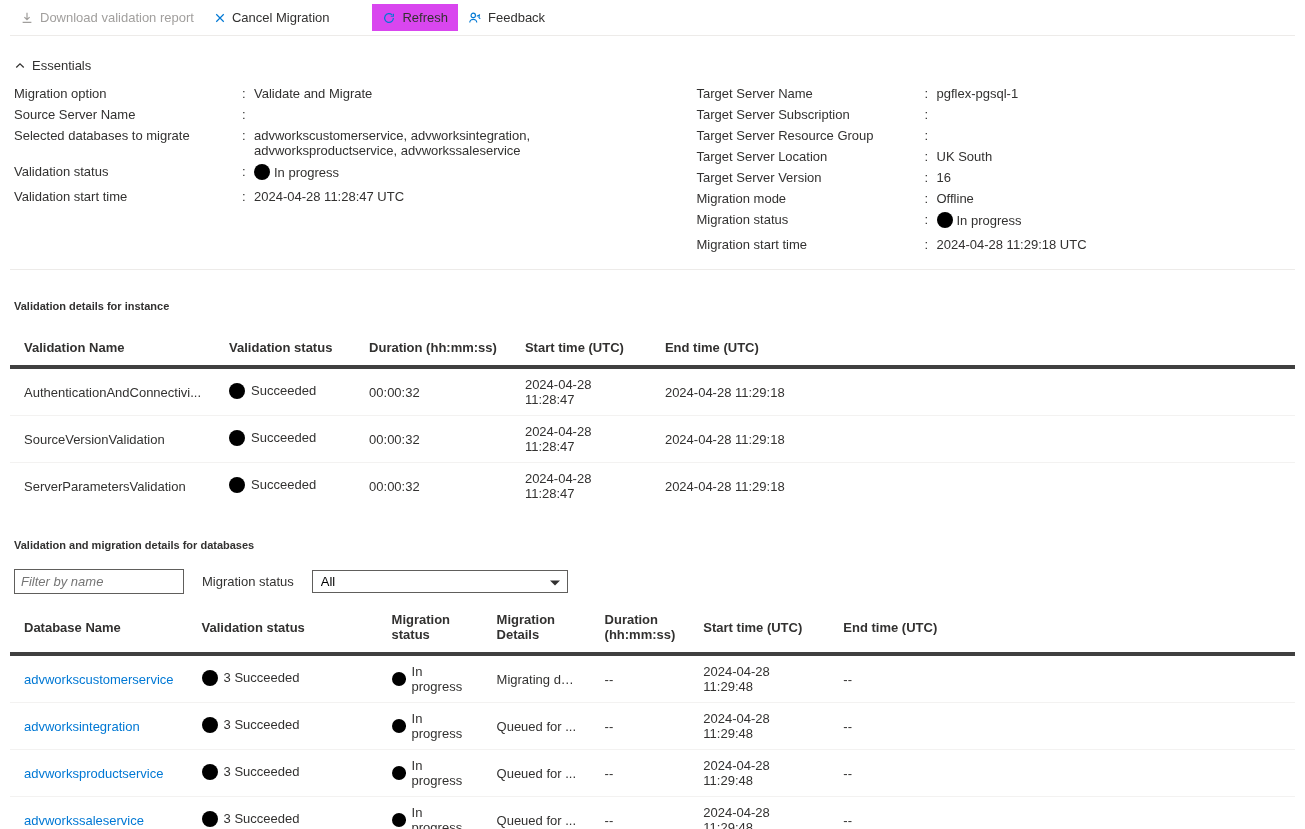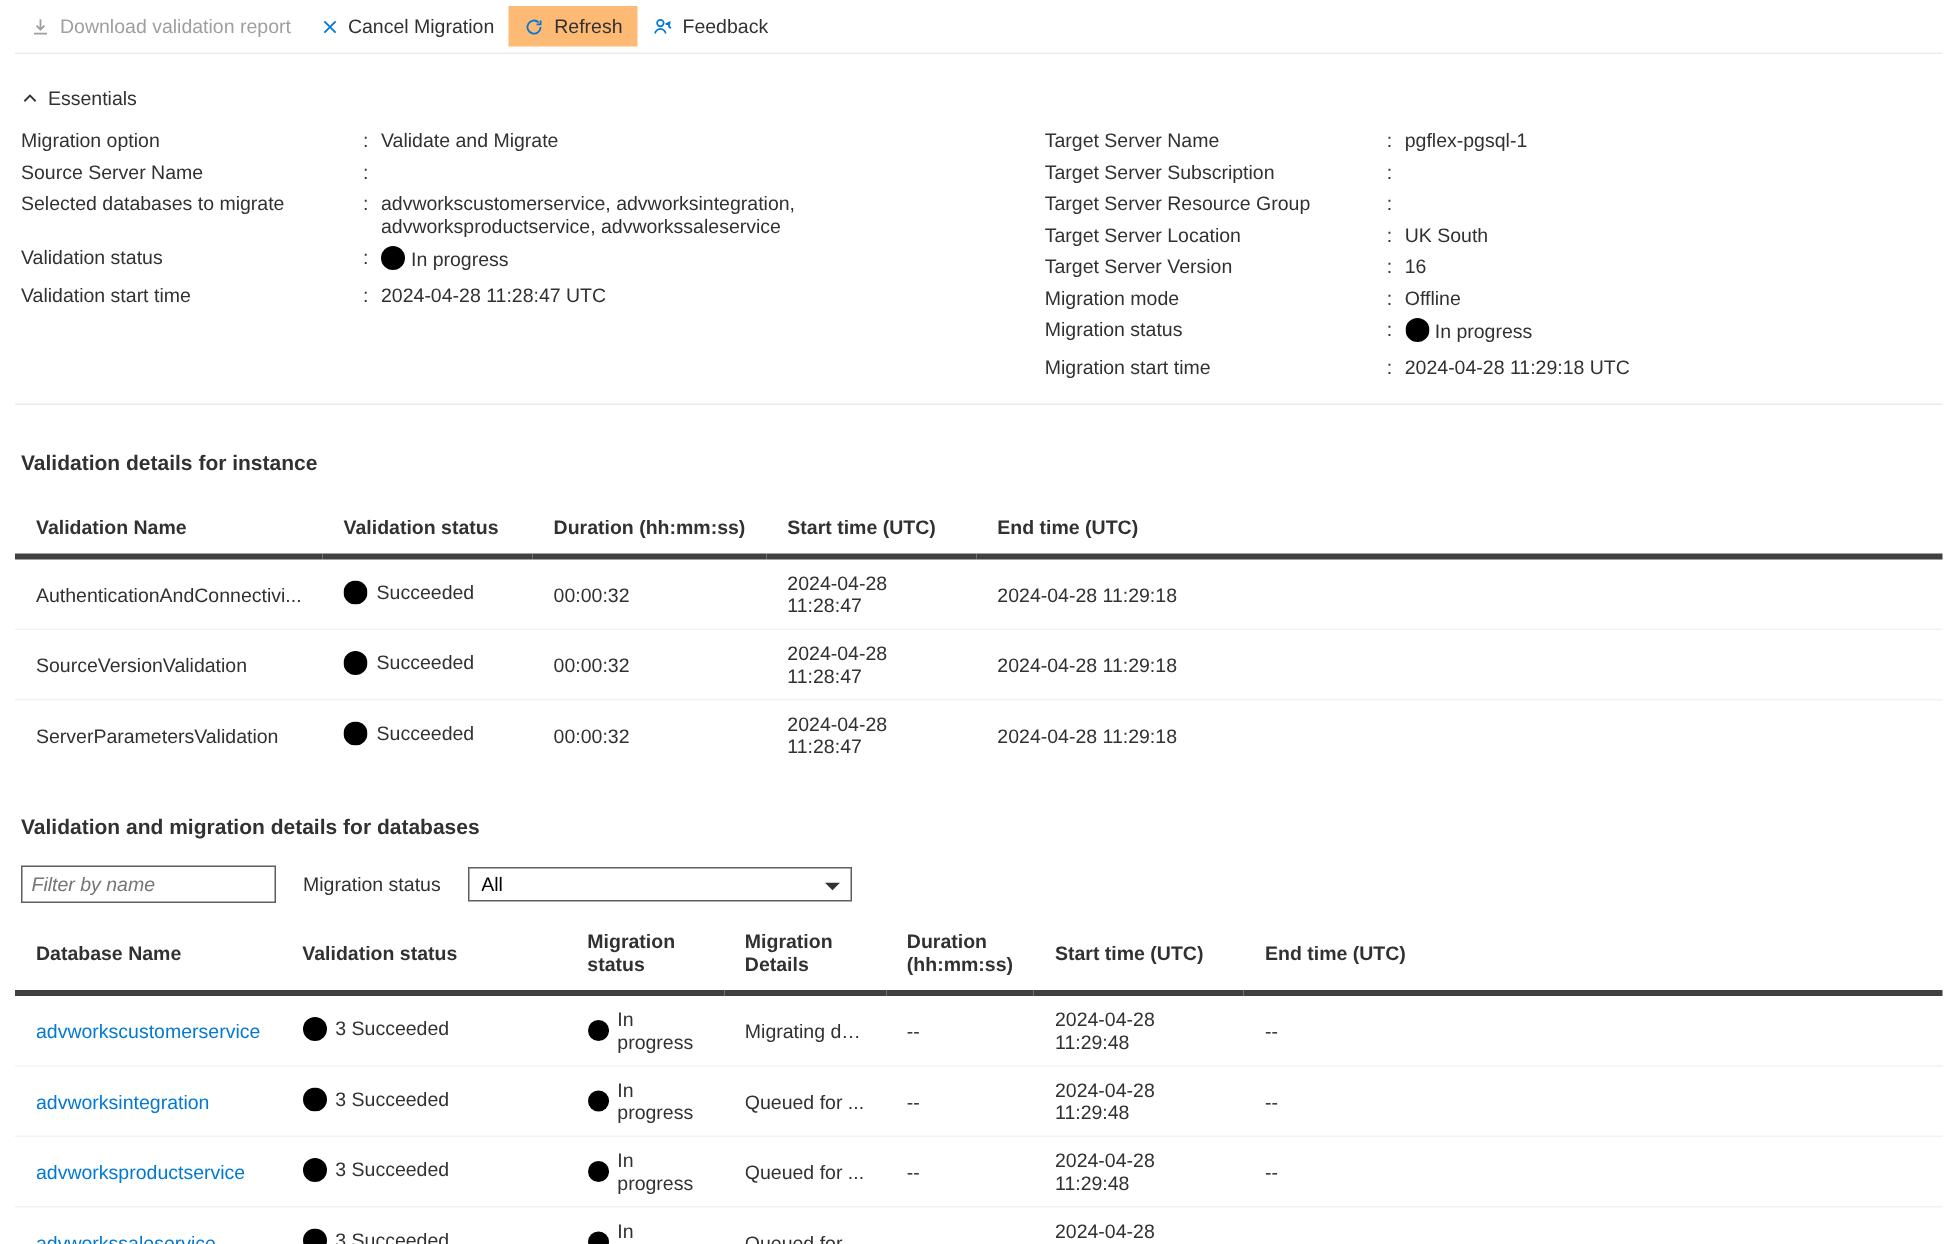--- a/index.html
+++ b/index.html
@@ -2,36 +2,36 @@
 <html><head>
 <meta charset="utf-8">
 <style>
   * { box-sizing: border-box; }
   html, body { margin: 0; padding: 0; font-family: "Segoe UI", Arial, sans-serif; font-size: 13px; color: #323130; background: #fff; }
   .container { padding: 0 10px 30px 10px; }
   .toolbar { display: flex; align-items: center; gap: 0; padding: 4px 0; }
   .tool-btn { display: inline-flex; align-items: center; gap: 6px; padding: 6px 10px; border: none; background: transparent; font-size: 13px; color: #323130; cursor: pointer; }
   .tool-btn.disabled { color: #a19f9d; cursor: default; }
   .tool-btn.disabled svg { stroke: #a19f9d; }
-  .tool-btn.active { background: #fdba74; }
+  .tool-btn.active { background: #d946ef; margin-left: 33px; }
   hr.sep { border: none; border-top: 1px solid #edebe9; margin: 0 0 14px 0; }
 
   .essentials-header { display: inline-flex; align-items: center; gap: 6px; padding: 8px 4px 10px 4px; cursor: pointer; }
   .essentials-header svg { width: 12px; height: 12px; }
   .essentials-header .label { font-size: 13px; }
 
   .essentials-grid { display: grid; grid-template-columns: 1fr 1fr; column-gap: 88px; padding: 0 4px 0 4px; }
   .ess-col { }
   .ess-row { display: flex; padding: 3px 0; font-size: 13px; }
   .ess-label { flex: 0 0 230px; color: #323130; }
   .ess-value { flex: 1; position: relative; padding-left: 10px; }
   .ess-value::before { content: ":"; position: absolute; left: -2px; color: #323130; }
   .ess-value .inline { display: inline-flex; align-items: center; gap: 4px; }
 
-  .section-title { font-weight: 600; font-size: 14px; margin: 30px 0 18px 4px; }
+  .section-title { font-weight: 600; font-size: 11px; margin: 30px 0 18px 4px; }
 
   .tbl { width: 100%; border-collapse: collapse; }
   .tbl th { text-align: left; font-weight: 600; font-size: 13px; padding: 10px 14px; white-space: nowrap; }
   .tbl td { padding: 8px 14px; font-size: 13px; border-top: 1px solid #f3f2f1; vertical-align: middle; }
   .tbl tbody tr:first-child td { border-top: none; }
   .tbl .thead-row th { border-bottom: 4px solid #404040; }
 
   .status-cell { display: inline-flex; align-items: center; gap: 6px; }
   .link { color: #0078d4; cursor: pointer; }
 

